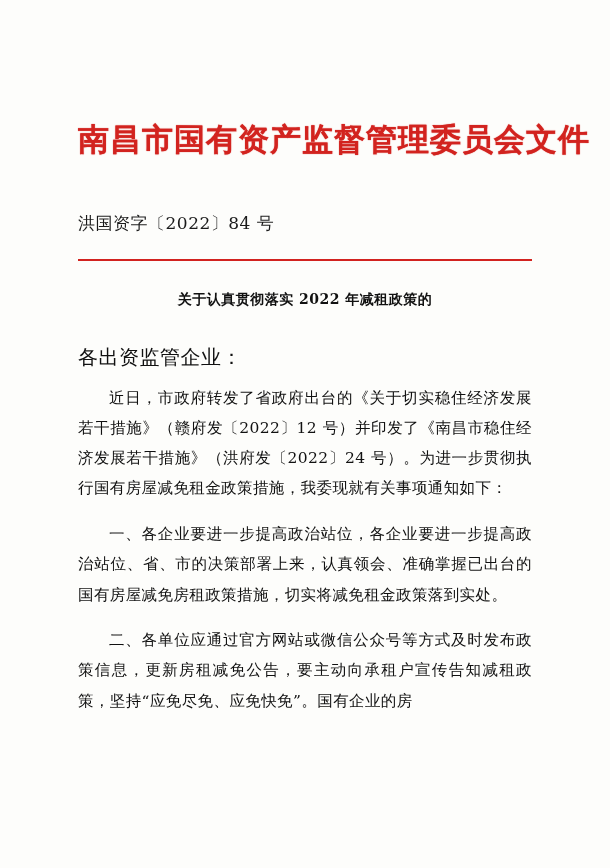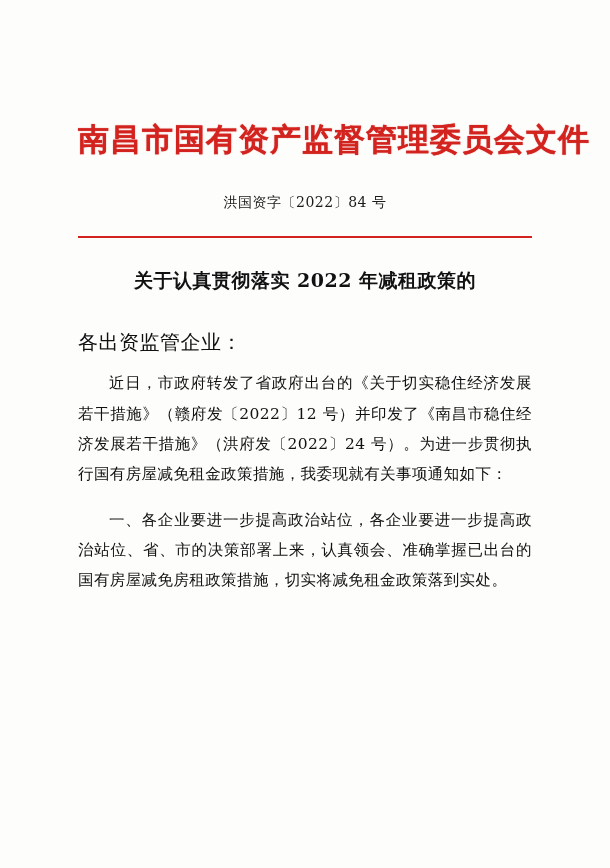--- a/index.html
+++ b/index.html
@@ -34,35 +34,34 @@
     color: #d2231f;
     font-family: "DejaVu Serif", "Liberation Serif", serif;
     font-weight: bold;
     font-size: 31px;
     letter-spacing: 1px;
     line-height: 1.2;
     white-space: nowrap;
     text-shadow: 0 0 1px #d2231f;
   }
   .doc-number {
-    margin-top: 36px;
-    text-align: center;
-    font-size: 14px;
+    margin-top: 54px;
+    font-size: 17px;
     color: #1a1a1a;
     letter-spacing: 0.5px;
   }
   .red-rule {
     margin-top: 24px;
     height: 2px;
     background: #d2231f;
   }
   .title {
     margin-top: 26px;
     text-align: center;
-    font-size: 19px;
+    font-size: 14px;
     font-weight: bold;
     color: #111111;
     line-height: 1.75;
     letter-spacing: 0.5px;
   }
   .title-line {
     display: block;
   }
   .salutation {
     margin-top: 26px;
@@ -100,15 +99,16 @@
     <div class="title">
       <span class="title-line">关于认真贯彻落实 2022 年减租政策的</span>
     </div>
 
     <div class="salutation">各出资监管企业：</div>
 
     <p class="para">近日，市政府转发了省政府出台的《关于切实稳住经济发展若干措施》（赣府发〔2022〕12 号）并印发了《南昌市稳住经济发展若干措施》（洪府发〔2022〕24 号）。为进一步贯彻执行国有房屋减免租金政策措施，我委现就有关事项通知如下：</p>
 
     <p class="para">一、各企业要进一步提高政治站位，各企业要进一步提高政治站位、省、市的决策部署上来，认真领会、准确掌握已出台的国有房屋减免房租政策措施，切实将减免租金政策落到实处。</p>
 
+    <p class="para">二、各单位应通过官方网站或微信公众号等方式及时发布政策信息，更新房租减免公告，要主动向承租户宣传告知减租政策，坚持“应免尽免、应免快免”。国有企业的房</p>
 
   </div>
 </div>
 
 </body></html>

